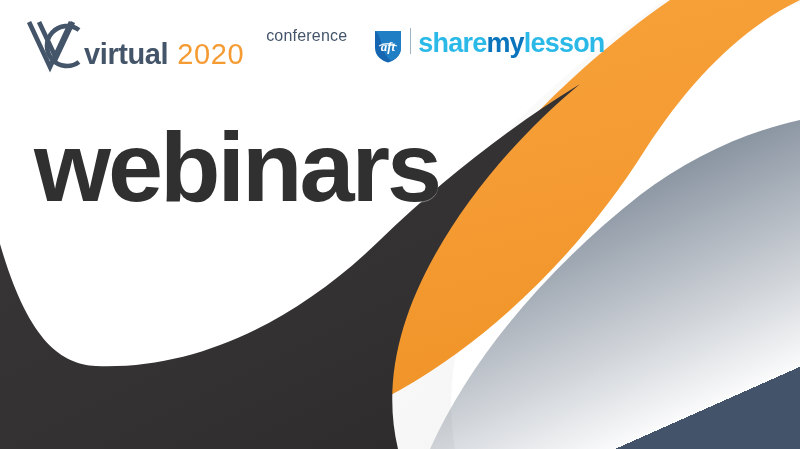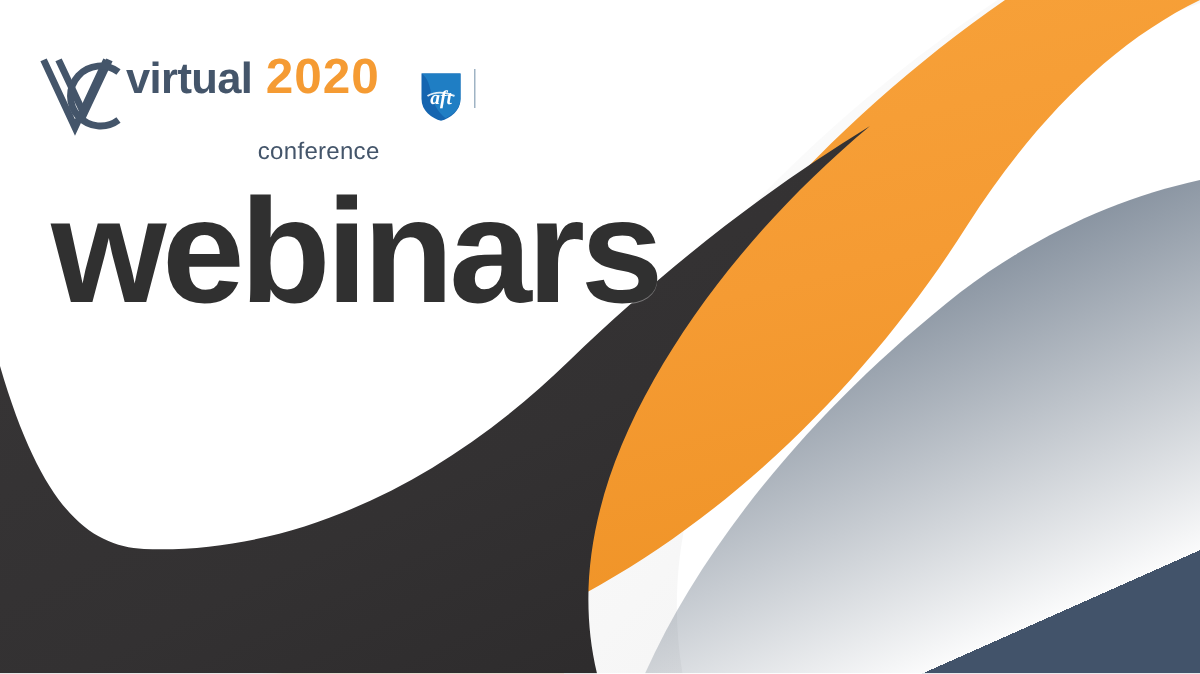--- a/index.html
+++ b/index.html
@@ -41,40 +41,39 @@
     display: flex;
     align-items: center;
     gap: 4px;
   }
   .vc-mark {
     display: block;
     flex: none;
   }
   .vc-words {
     display: flex;
-    flex-direction: column;
+    flex-direction: row;
     line-height: 1;
     margin-left: -4px;
-    gap: 22px;
   }
   .vc-line1 {
     display: flex;
     align-items: baseline;
     gap: 9px;
     white-space: nowrap;
   }
   .vc-virtual {
     font-size: 29px;
     font-weight: bold;
     letter-spacing: -0.4px;
     color: #44556a;
   }
   .vc-year {
-    font-size: 33px;
-    font-weight: bold;
+    font-size: 29px;
+    font-weight: normal;
     letter-spacing: 0.6px;
     color: #f59b33;
     margin-top: 16px;
   }
   .vc-conference {
     font-size: 16px;
     font-weight: normal;
     letter-spacing: 0.2px;
     color: #44556a;
     margin-top: 4px;
@@ -190,18 +189,21 @@
 
     <div class="sml-logo">
       <svg class="sml-shield" width="30" height="36" viewBox="0 0 30 36">
         <path d="M2,3 L28,3 L28,20 C28,28 21,33 15,34.5 C9,33 2,28 2,20 Z" fill="#1565b0"></path>
         <path d="M2,3 L28,3 L28,20 C28,26 23,30.5 18,32.8 C13,29 9,22 8,14
                  C7,9 5,5 2,3 Z" fill="#1f7ec4"></path>
         <text x="15" y="23" text-anchor="middle" font-family="Liberation Serif, serif" font-style="italic" font-size="13" font-weight="bold" fill="#ffffff">aft</text>
         <path d="M6,18 C11,15 17,15 24,18" stroke="#ffffff" stroke-width="1.3" fill="none" opacity="0.85"></path>
       </svg>
       <div class="sml-divider"></div>
+      <div class="sml-words">
+        <span class="sml-share">share</span><span class="sml-my">my</span><span class="sml-lesson">lesson</span>
+      </div>
     </div>
   </div>
 
   <div class="headline">webinars</div>
 
 </div>
 
 </body></html>

